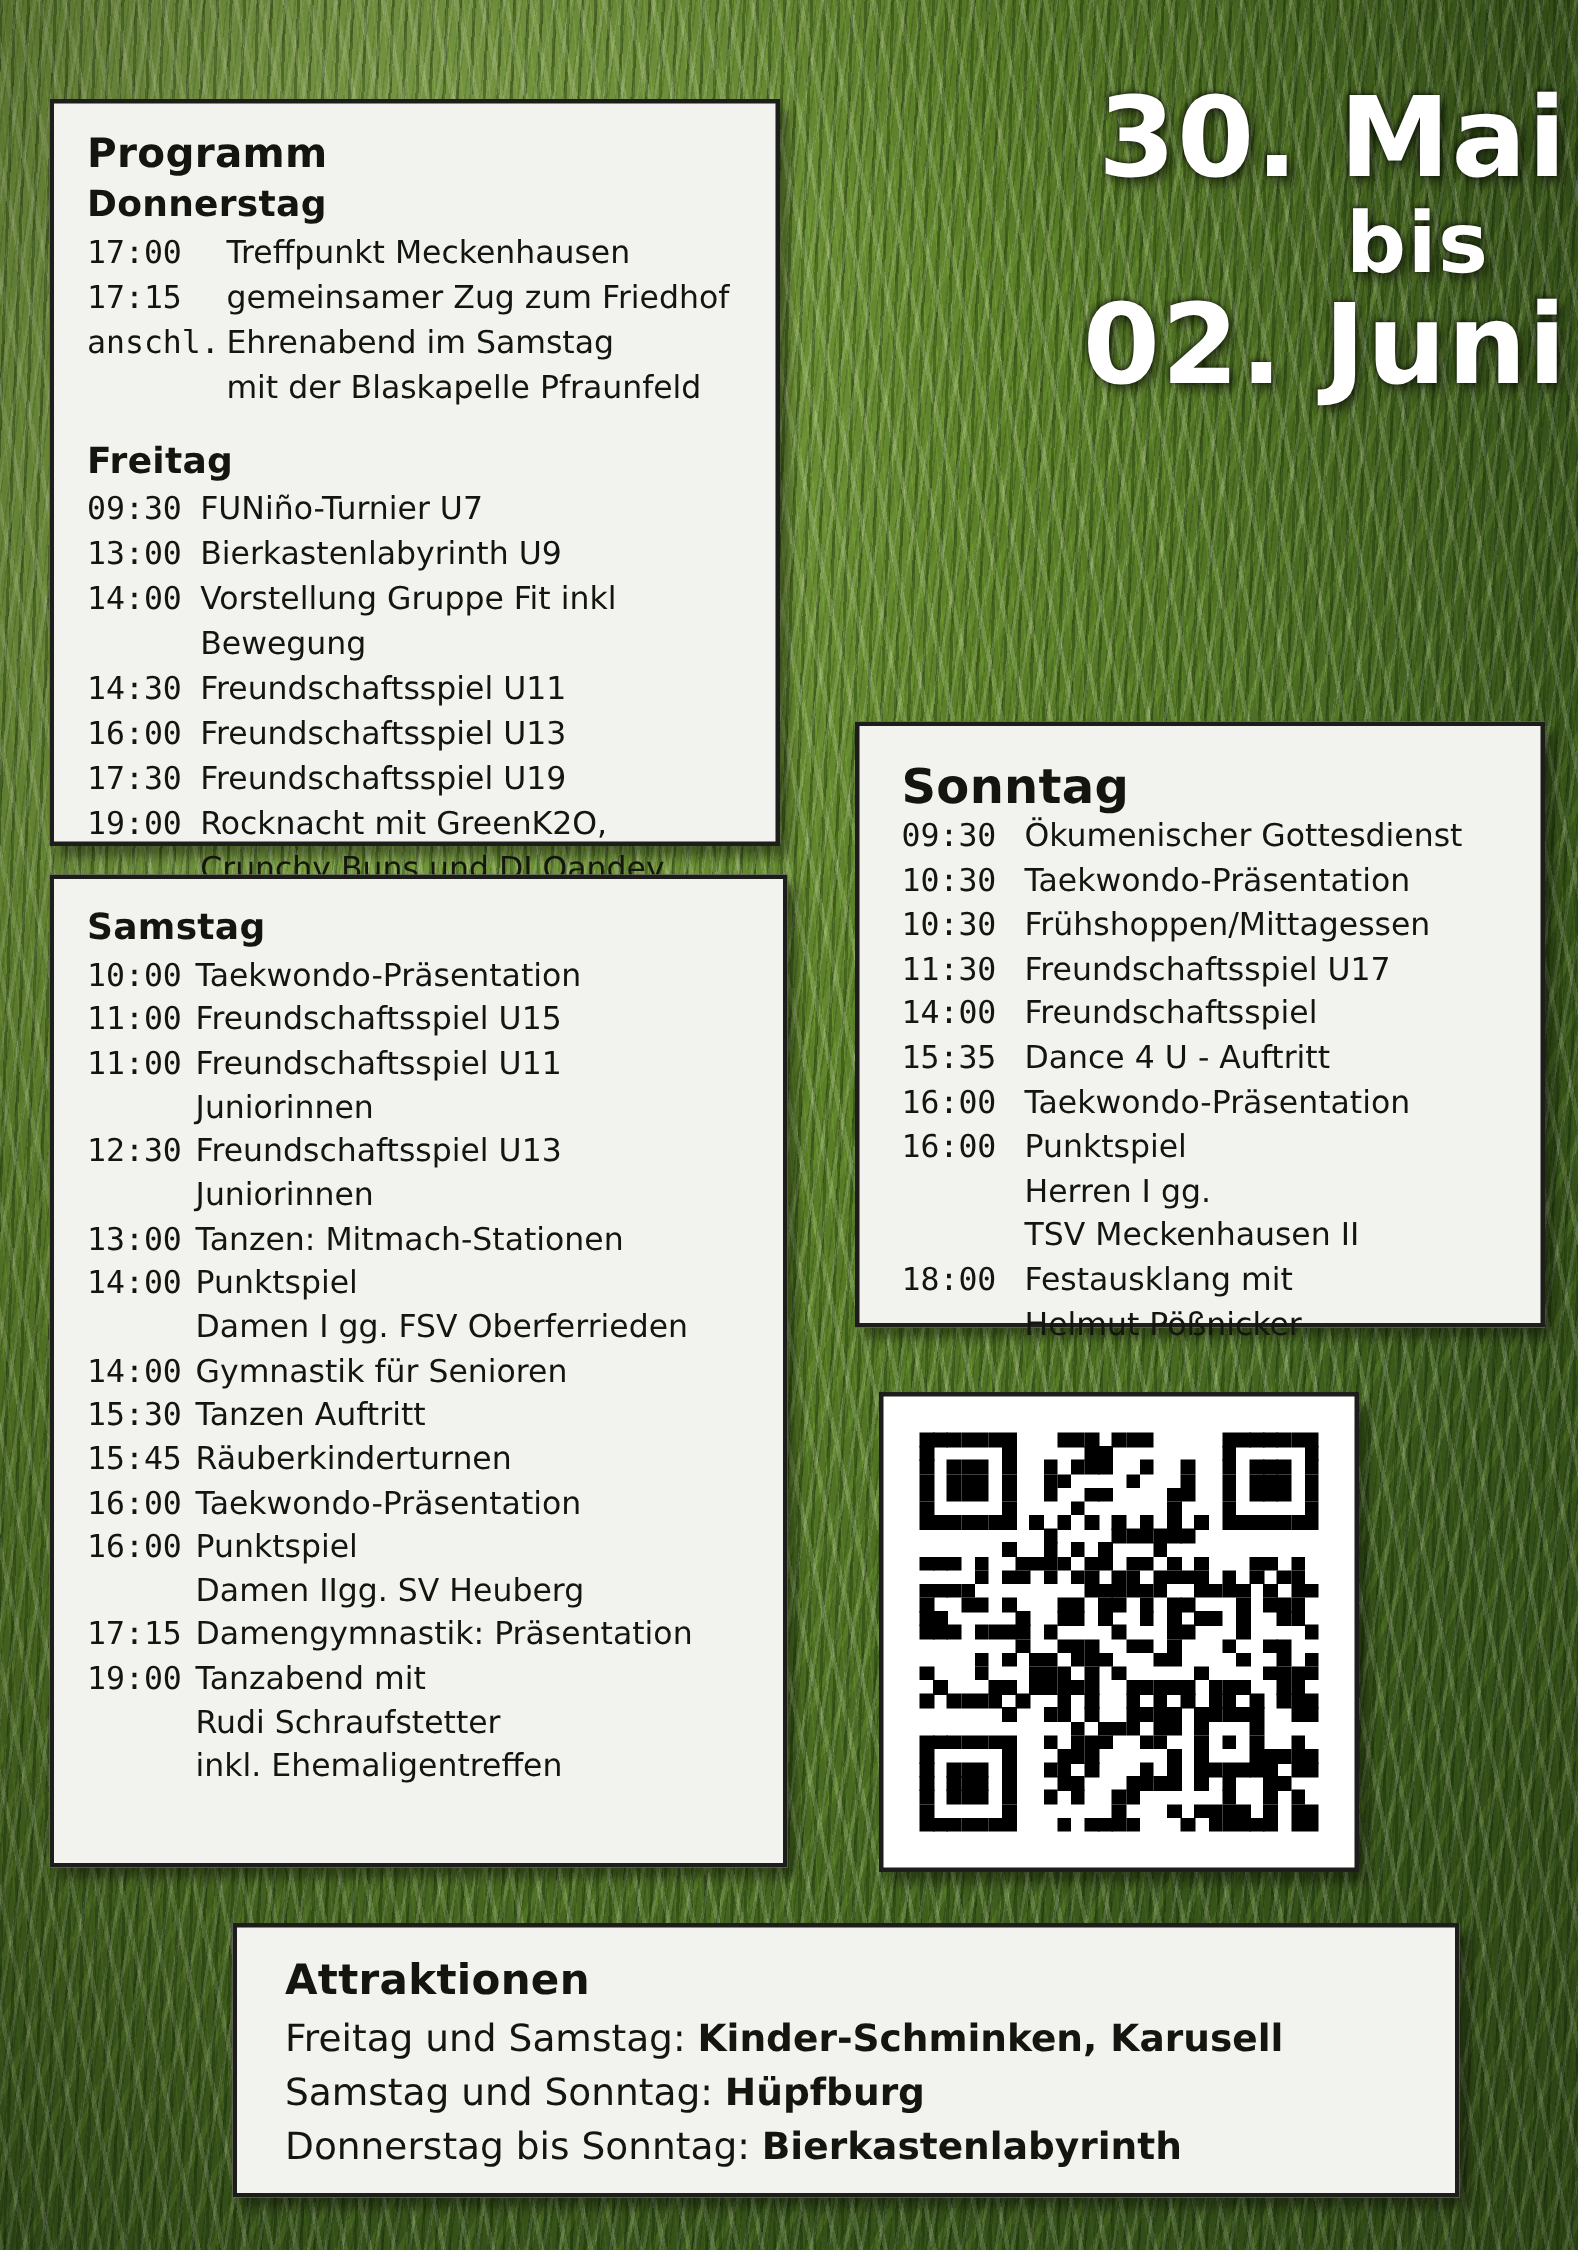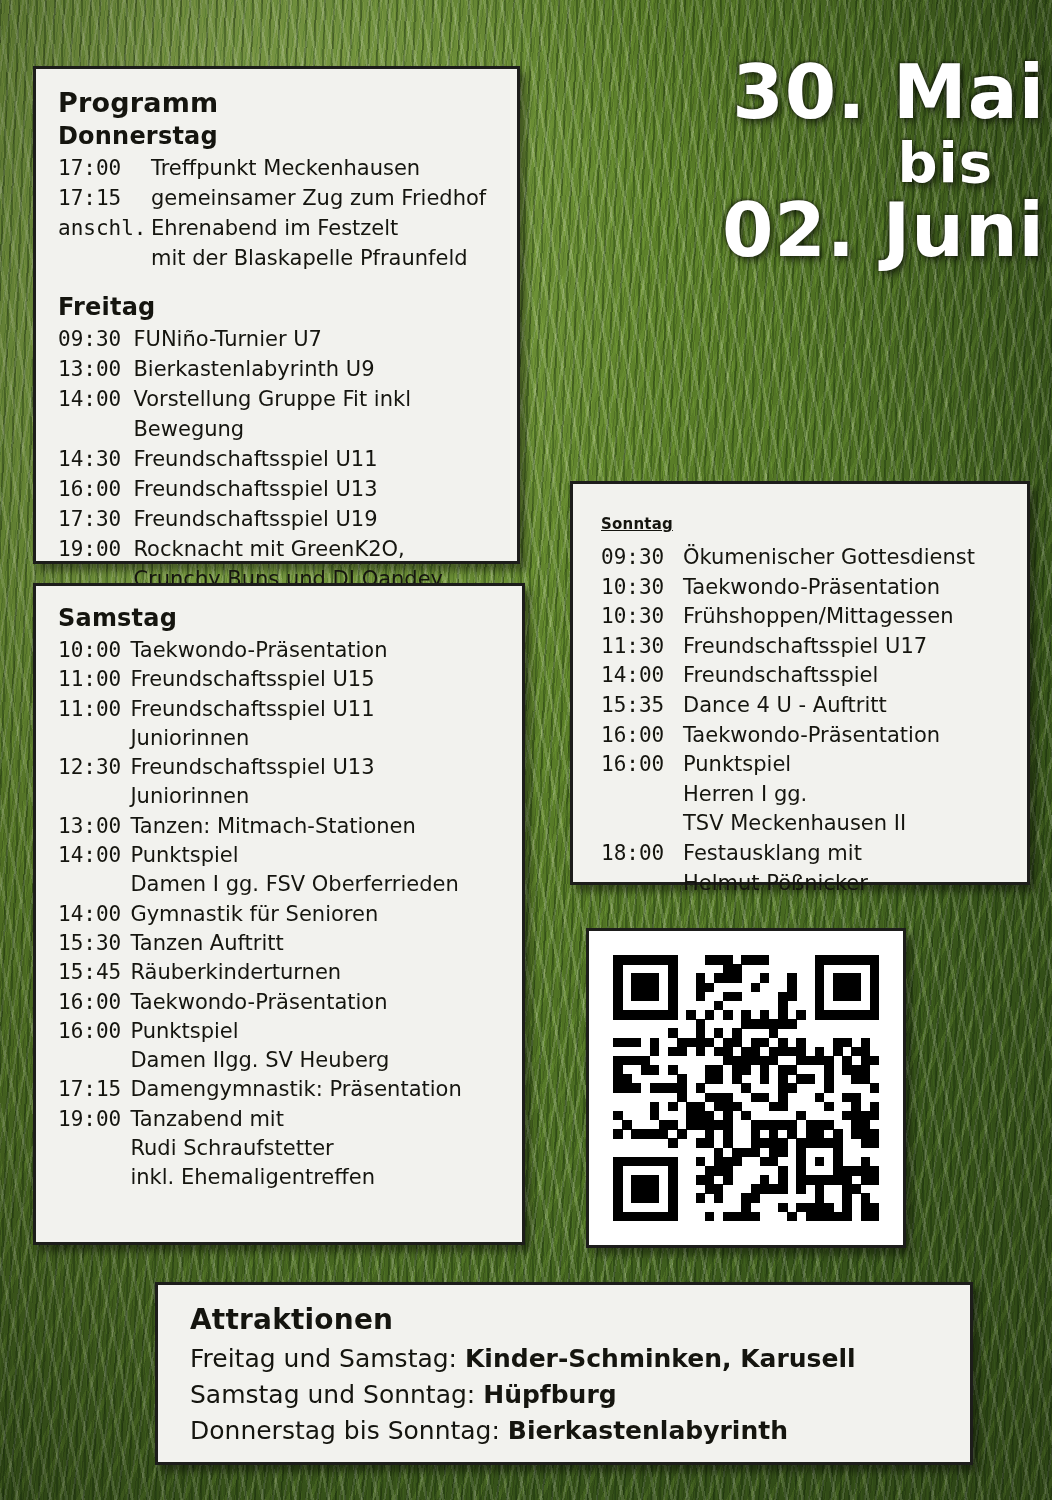--- a/index.html
+++ b/index.html
@@ -109,21 +109,21 @@
   #panel-sat .day { font-size: 24px; line-height: 36px; }
   #panel-sat table.sched td { font-size: 21px; line-height: 29.3px; }
   #panel-sat td.time { font-size: 19px; }
 
   
   #panel-sun {
     left: 570px; top: 481px;
     width: 460px; height: 404px;
     padding: 22px 10px 10px 28px;
   }
-  #panel-sun .day { font-size: 15px; line-height: 37px; text-decoration: underline; }
+  #panel-sun .day { font-size: 32px; line-height: 37px; }
   #panel-sun table.sched td { font-size: 21px; line-height: 29.6px; }
   #panel-sun td.time { font-size: 19px; }
   #panel-sun td.desc { padding-left: 10px; }
 
   
   #panel-attr {
     left: 155px; top: 1282px;
     width: 818px; height: 183px;
     padding: 14px 18px 10px 32px;
   }
@@ -196,21 +196,21 @@
         <tr>
           <td class="time">17:00</td>
           <td class="desc">Treffpunkt Meckenhausen</td>
         </tr>
         <tr>
           <td class="time">17:15</td>
           <td class="desc">gemeinsamer Zug zum Friedhof</td>
         </tr>
         <tr>
           <td class="time">anschl.</td>
-          <td class="desc">Ehrenabend im Festzelt</td>
+          <td class="desc">Ehrenabend im Samstag</td>
         </tr>
         <tr>
           <td class="time"></td>
           <td class="desc cont">mit der Blaskapelle Pfraunfeld</td>
         </tr>
       </tbody>
   </table>
   <div class="gap"></div>
   <div class="day blockhead">Freitag</div>
   <table class="sched">

